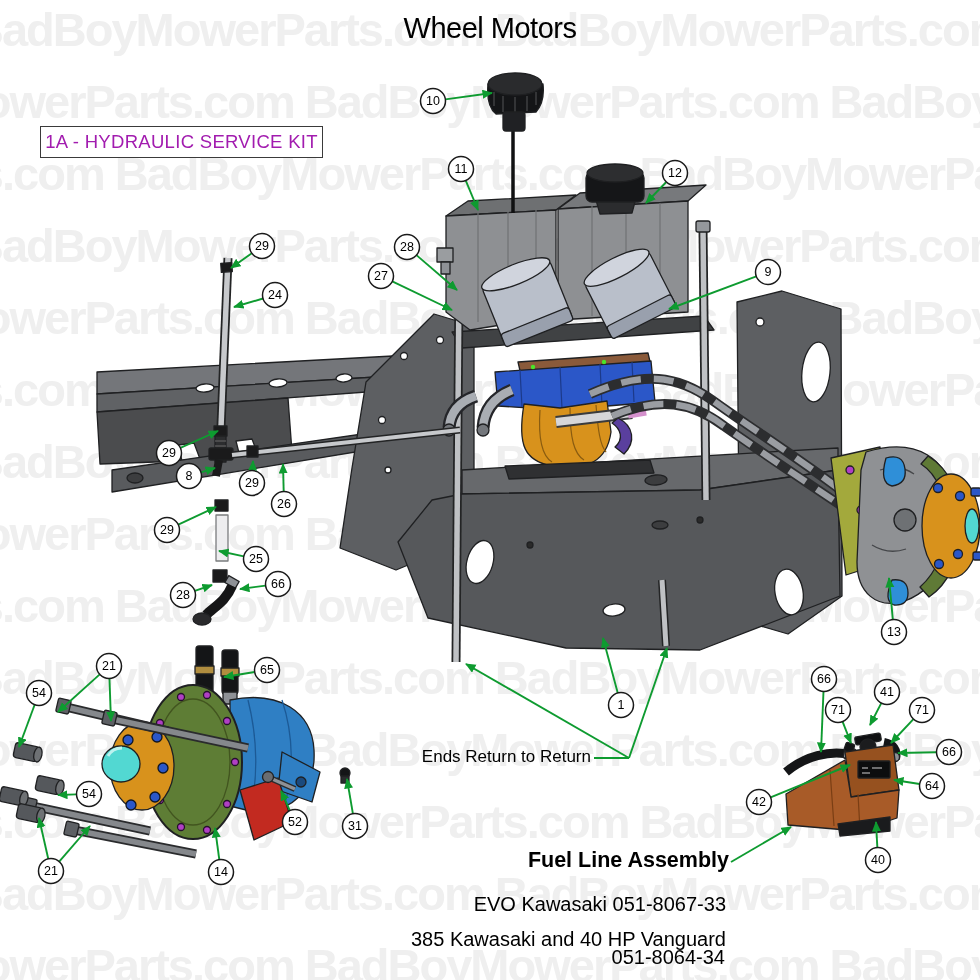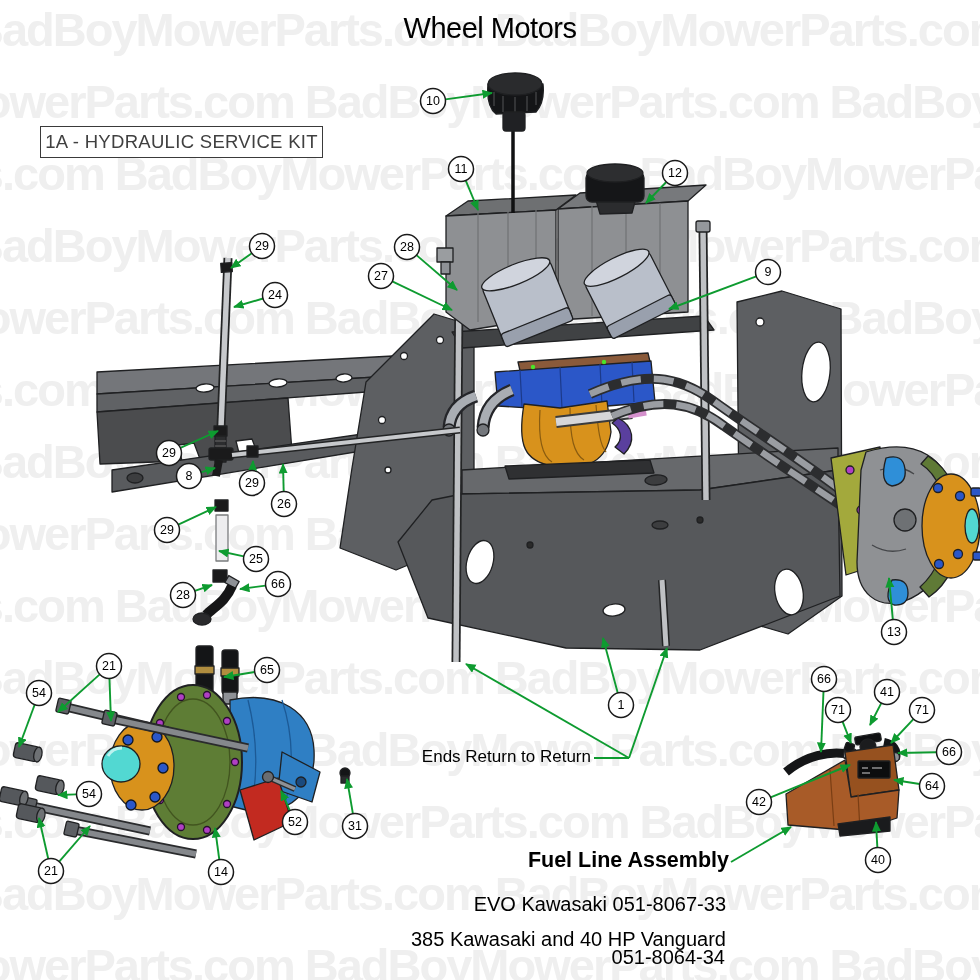--- a/index.html
+++ b/index.html
@@ -14,21 +14,21 @@
   }
   #scene-svg{position:absolute;left:0;top:0;width:980px;height:980px;}
   .page-title{
     position:absolute;left:0;right:0;top:12px;text-align:center;
     font-size:29px;font-weight:normal;letter-spacing:-0.5px;
   }
   .kit-label{
     position:absolute;left:40px;top:126px;width:281px;height:30px;
     border:1.5px solid #3a3a3a;background:#fff;
     display:flex;align-items:center;justify-content:center;
-    font-size:18.5px;letter-spacing:0.3px;color:#404040;
+    font-size:18.5px;letter-spacing:0.3px;color:#a21caf;
   }
   .ann{position:absolute;white-space:nowrap;}
   #ann-ends-return{right:389px;top:747px;font-size:17px;}
   #ann-fuel-line{right:251px;top:848px;font-size:21.5px;font-weight:bold;text-align:right;}
   .footer-line{position:absolute;white-space:nowrap;font-size:20px;text-align:right;}
   #footer-line-0{right:254px;top:893px;}
   #footer-line-1{right:254px;top:928px;}
   #footer-line-2{right:255px;top:946px;}
   .callout-num{font-size:12.5px;fill:#000;}
 </style>

